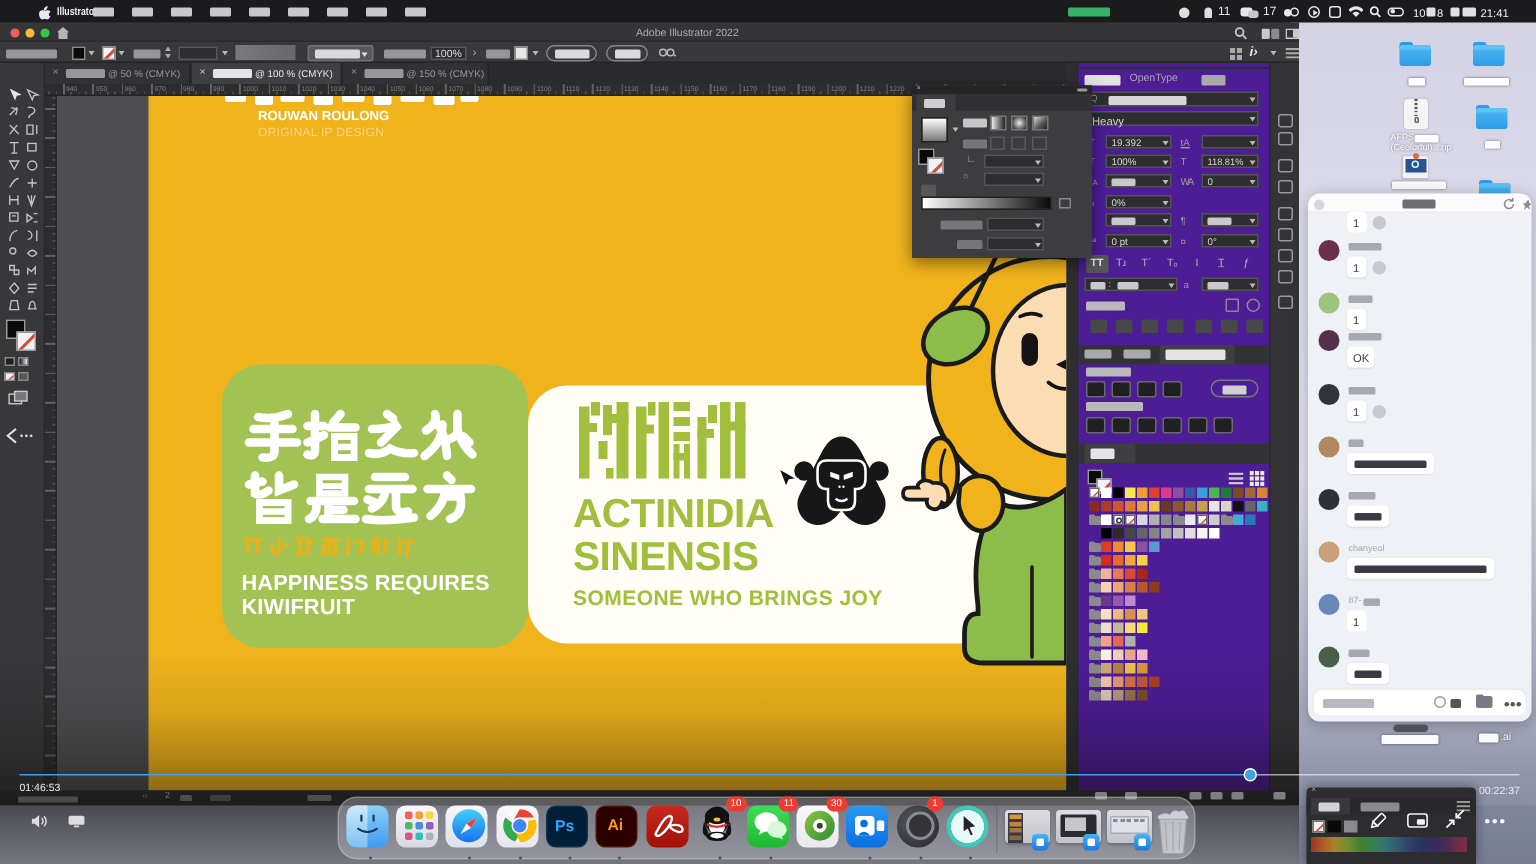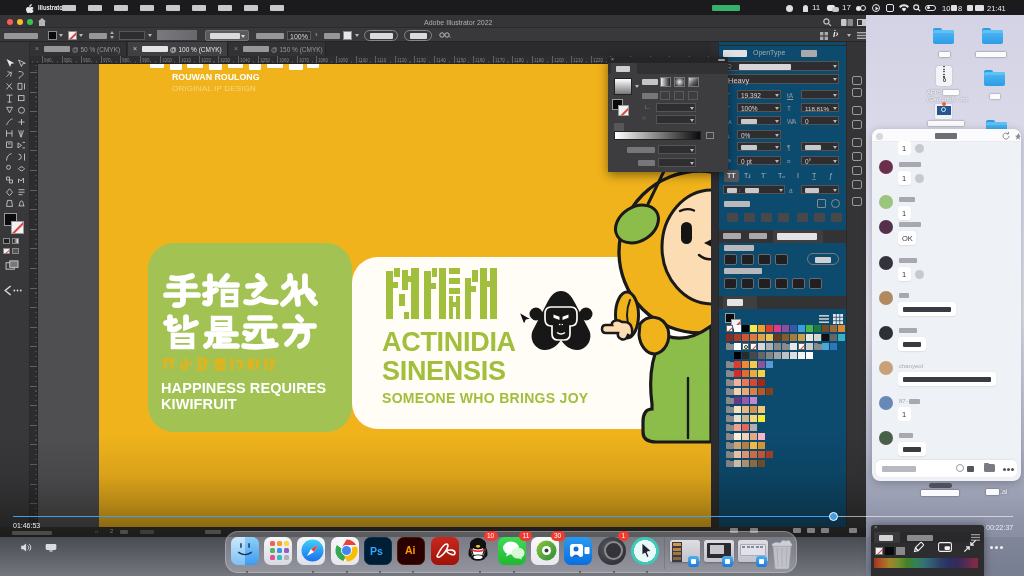--- a/index.html
+++ b/index.html
@@ -461,21 +461,21 @@
 <path d="M589 314 L589 374" stroke="#1a1a1a" stroke-width="2.4" fill="none"></path>
 <path d="M541 260 C549 250 564 251 569 265 C572 277 566 288 556 290 C547 290 541 281 540 271 Z" fill="#f0b31c" stroke="#1a1a1a" stroke-width="3"></path>
 <ellipse cx="528" cy="251" rx="11.5" ry="23" fill="#f0b31c" stroke="#1a1a1a" stroke-width="3"></ellipse>
 <path d="M531 236 Q525 251 531 266" fill="none" stroke="#1a1a1a" stroke-width="2"></path>
 <path d="M507 261 Q503 261 503 265 Q503 269 507 269 L519 269 Q518 273 522 275 Q527 277 529 271 Q534 274 533 265 Q532 257 523 258 Q519 255 515 257 Q512 259 513 261 Z" fill="#fcdcb3" stroke="#1a1a1a" stroke-width="2.5"></path>
 </g>
         </svg>
  </div>
 
 <div class="abs" style="left:711px;top:27px;width:7px;height:485px;background:#2e2e30"></div>
-<div class="abs" style="left:718px;top:27px;width:148px;height:485px;background:#0c4a6e;border-left:1px solid #2a2a2c">
+<div class="abs" style="left:718px;top:27px;width:148px;height:485px;background:#4c1d95;border-left:1px solid #2a2a2c">
 <span class="ct" style="left:4px;top:8px;width:24px;height:7px;background:#e2e2e4;"></span>
 <span class="abs" style="left:34px;top:7px;font-size:7px;color:#a9a9ab;white-space:nowrap">OpenType</span>
 <span class="ct" style="left:82px;top:8px;width:16px;height:7px;background:#a9a9ab;"></span>
 <div class="abs" style="left:0;top:3px;width:128px;height:0px;border-top:1px solid #2a2a2c"></div>
 <div class="abs" style="left:4px;top:19px;width:116px;height:10px;background:#2e2e31;border:1px solid #545457"></div>
 <div class="dn" style="left:114px;top:22.5px"></div>
 <span class="abs" style="left:8px;top:21px;font-size:6px;color:#999;white-space:nowrap">Q</span>
 <span class="ct" style="left:20px;top:22px;width:52px;height:6px;background:#d6d6d8;"></span>
 <div class="abs" style="left:4px;top:32px;width:116px;height:10px;background:#2e2e31;border:1px solid #545457"></div>
 <div class="dn" style="left:114px;top:35.5px"></div>

